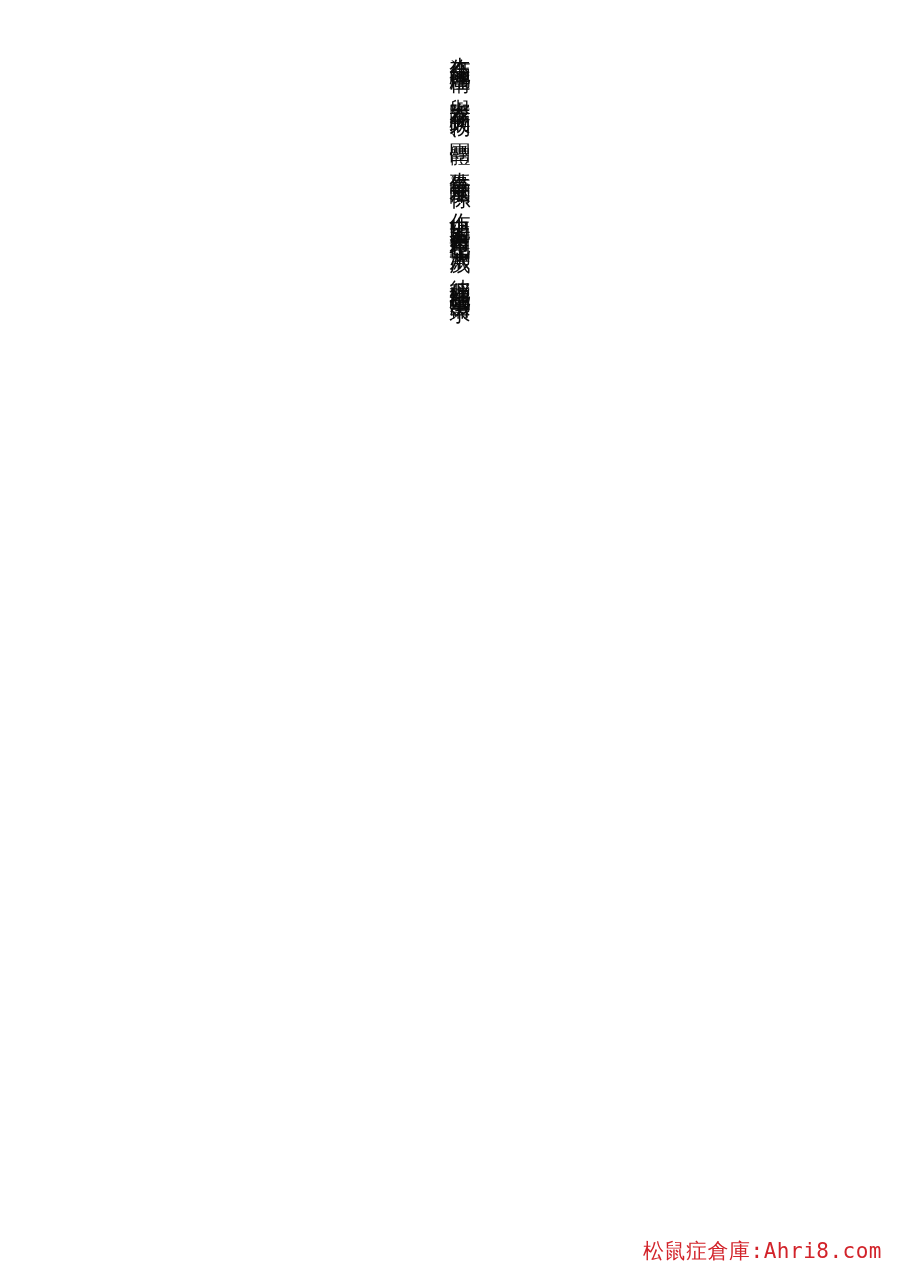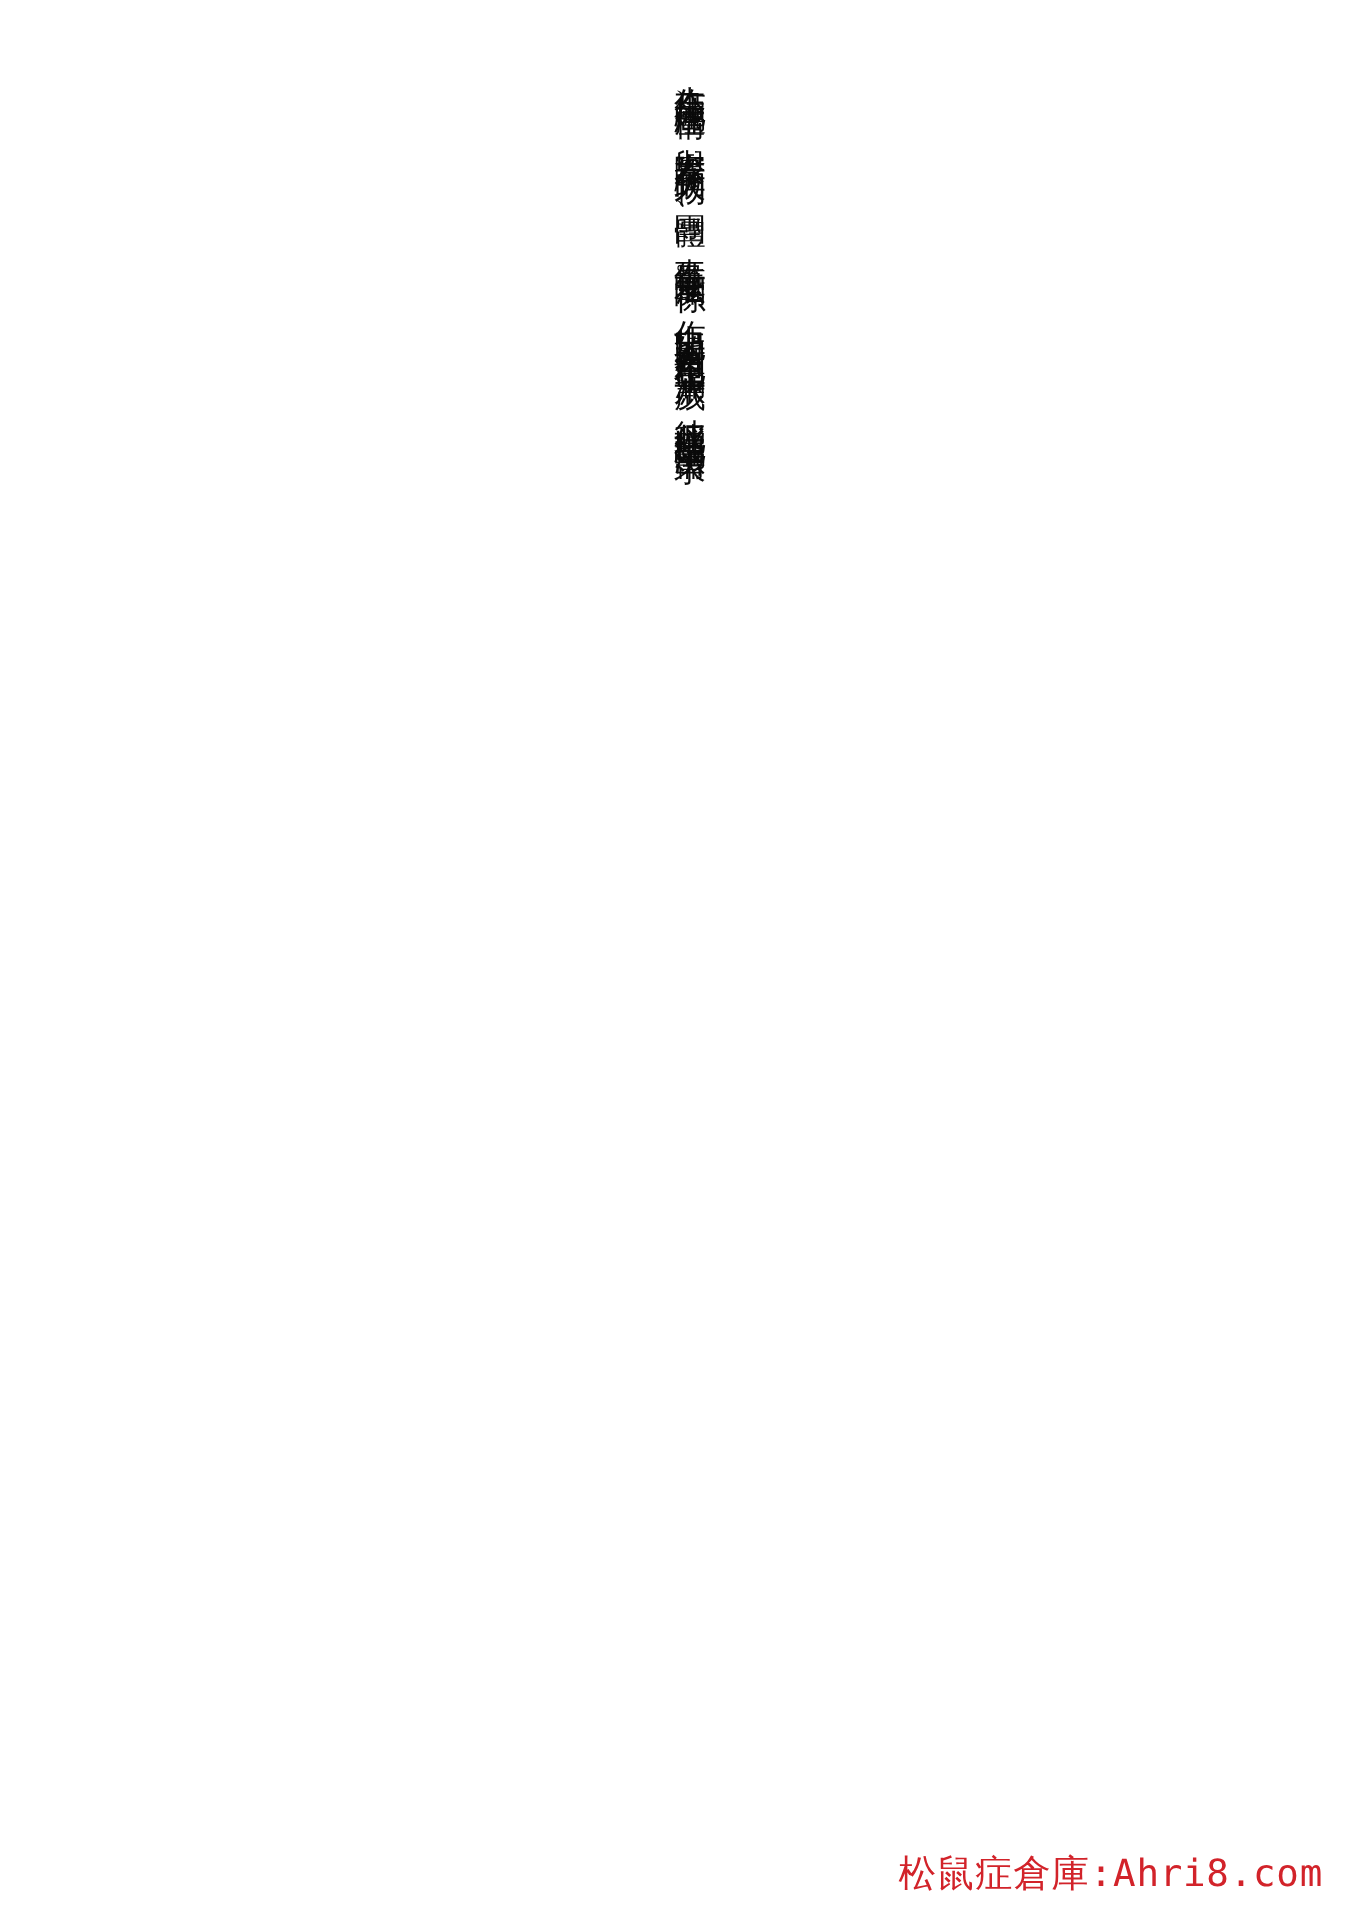--- a/index.html
+++ b/index.html
@@ -38,21 +38,21 @@
     white-space: pre-wrap;
     word-break: break-all;
   }
 
   
   #watermark {
     position: absolute;
     right: 18px;
     bottom: 12px;
     font-family: "DejaVu Sans Mono", monospace;
-    font-size: 25px;
+    font-size: 21px;
     letter-spacing: 0.5px;
     color: #d2232a;
     white-space: nowrap;
   }
 </style>
 </head>
 <body>
 
 <div id="page">
 

